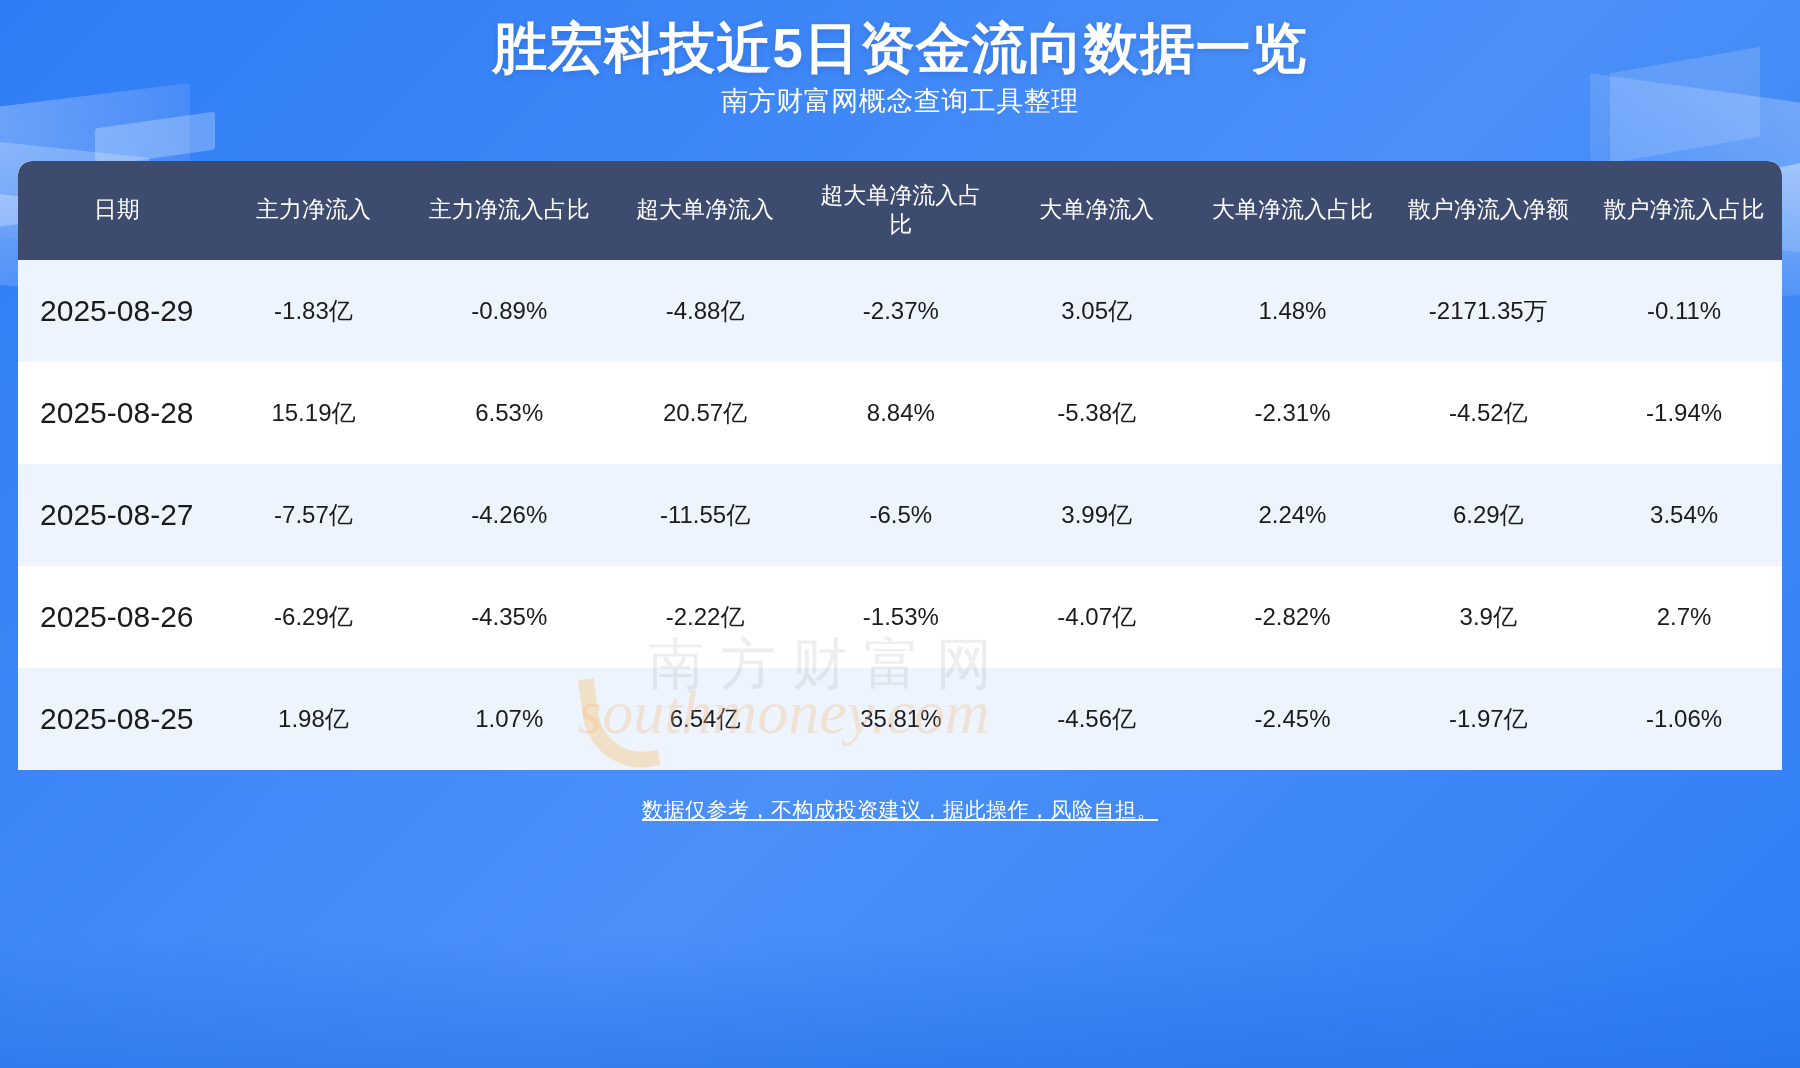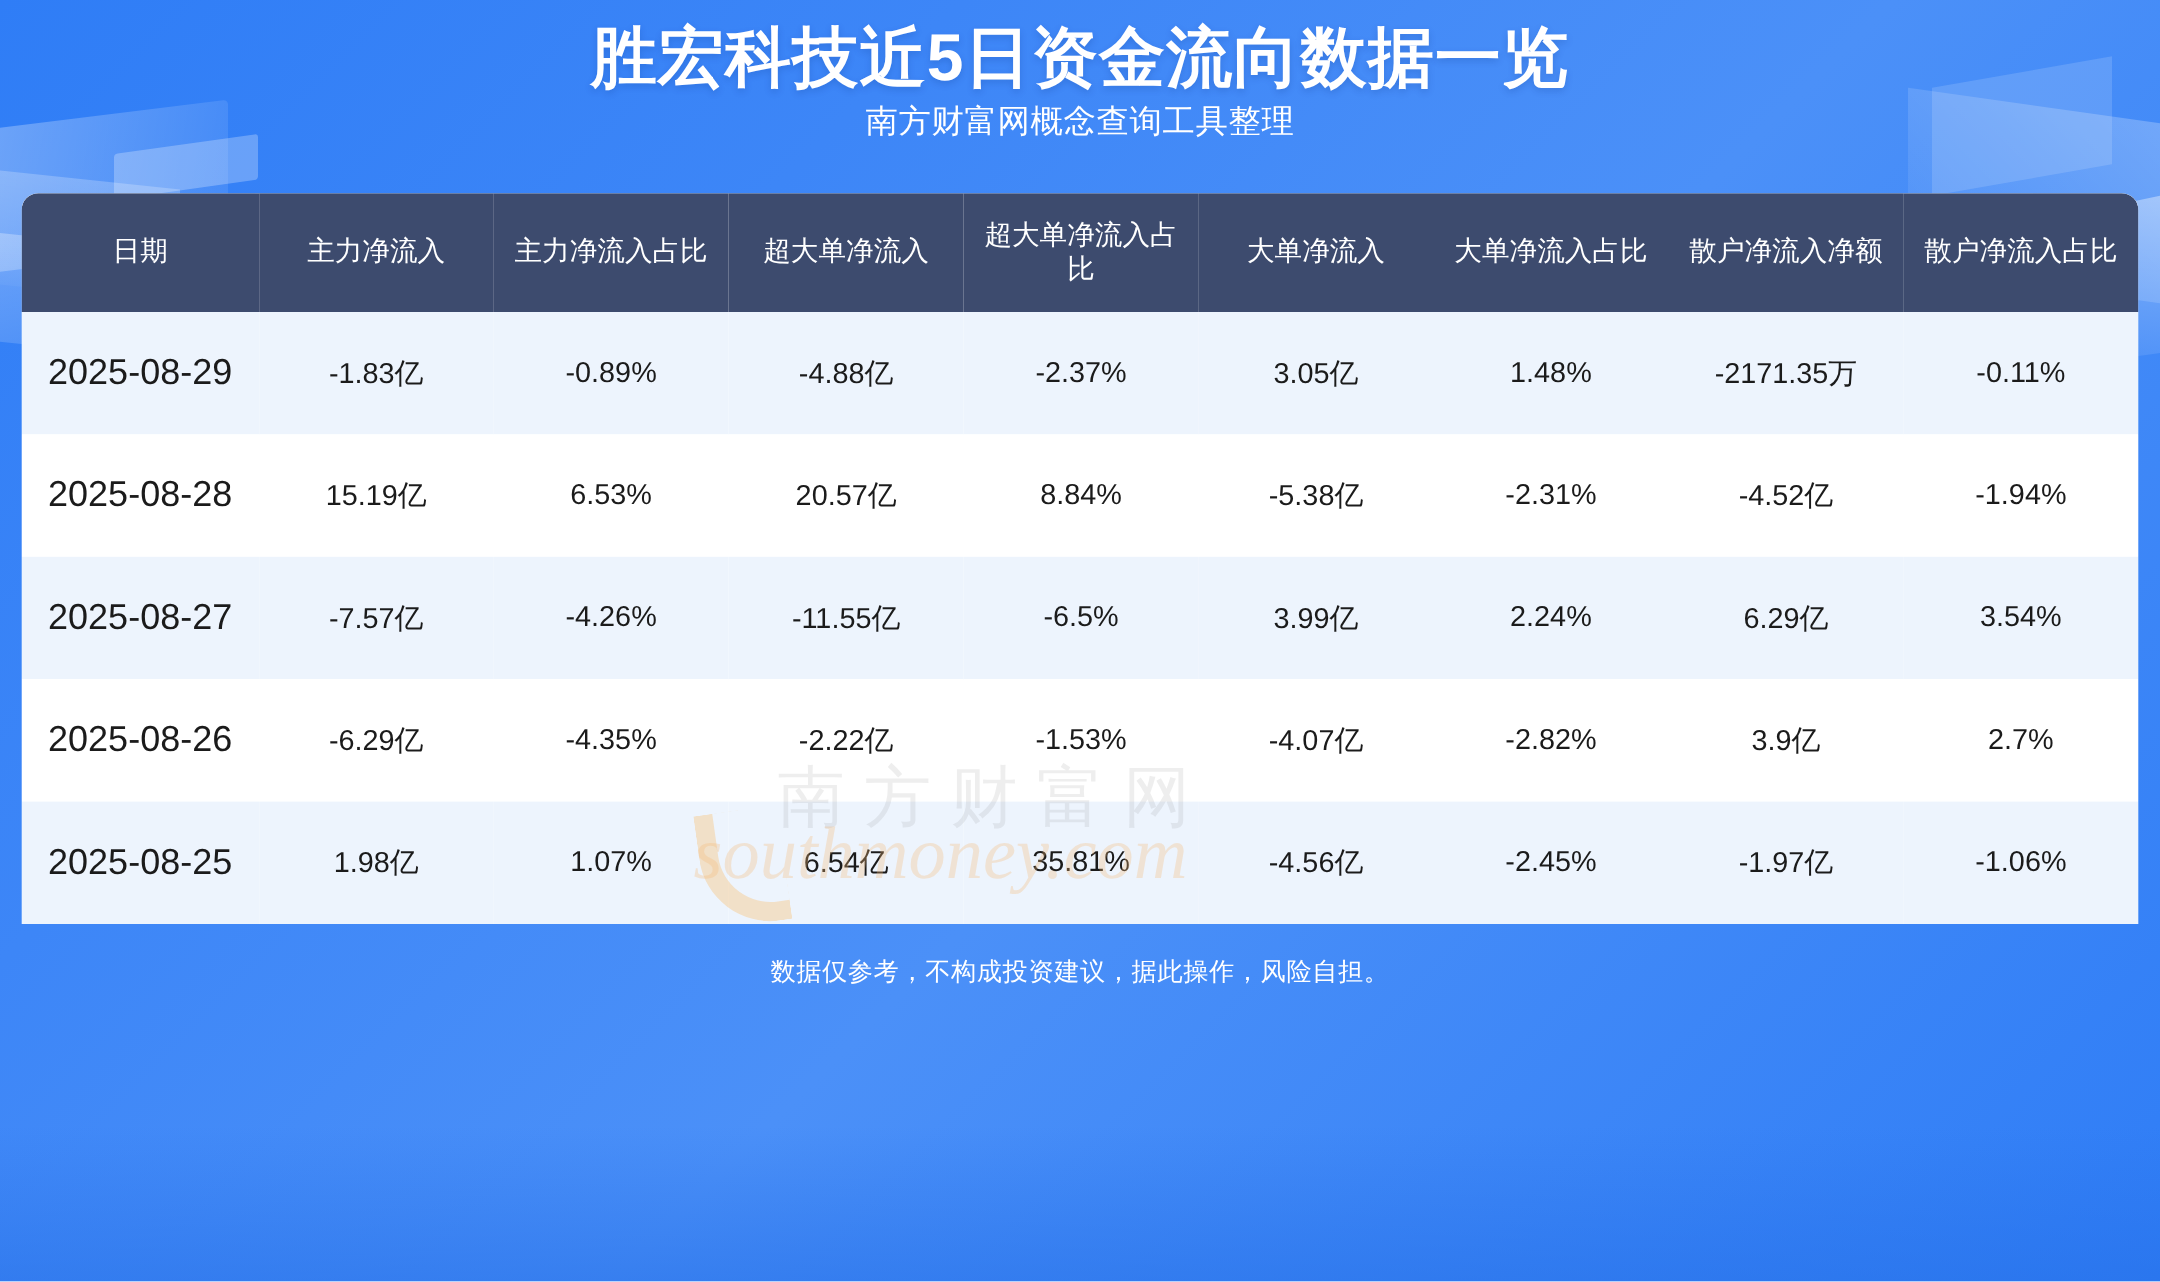--- a/index.html
+++ b/index.html
@@ -191,20 +191,21 @@
 
   
   .footer-note {
     position: relative;
     z-index: 3;
     text-align: center;
     color: #ffffff;
     font-size: 21px;
     margin-top: 26px;
     letter-spacing: 0.5px;
+    text-decoration: underline;
   }
 
   .bottom-fade {
     position: absolute;
     left: 0; bottom: 0; width: 100%; height: 130px;
     background: linear-gradient(180deg, rgba(47,125,246,0) 0%, rgba(38,112,232,0.55) 100%);
     pointer-events: none;
   }
 </style>
 </head>

